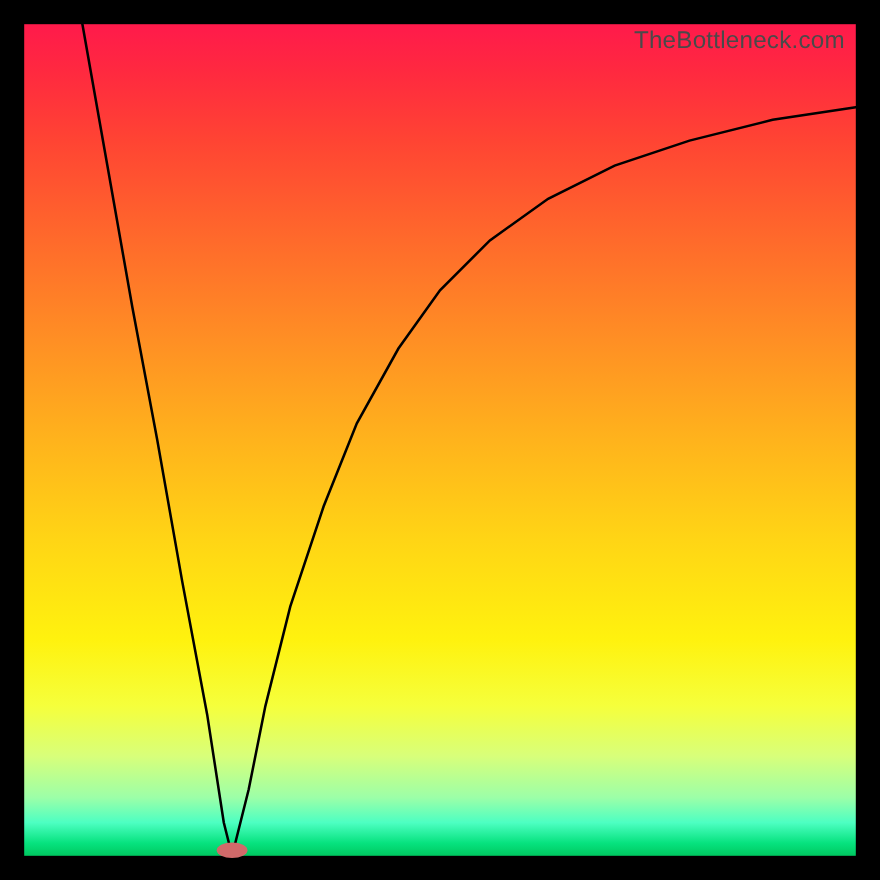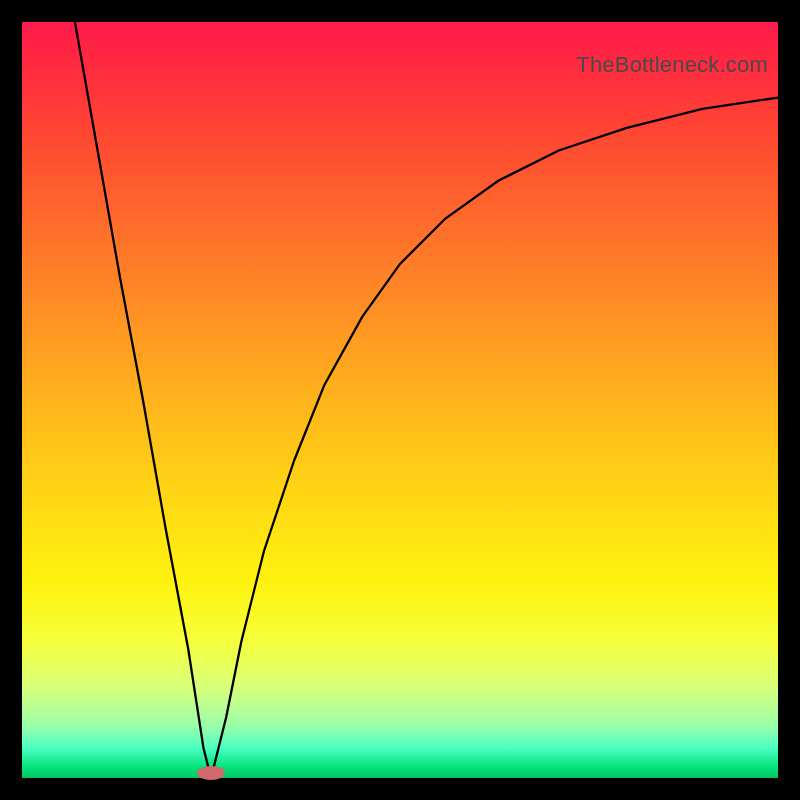--- a/index.html
+++ b/index.html
@@ -42,21 +42,20 @@
   }
   .watermark {
     position: absolute;
     top: 2px;
     right: 10px;
     color: #4a4a4a;
     font-size: 22px;
     font-weight: 400;
     letter-spacing: 0.2px;
     user-select: none;
-    margin-top: 28px;
   }
   svg.curve {
     position: absolute;
     left: 0;
     top: 0;
     width: 756px;
     height: 756px;
     overflow: visible;
   }
   .curve path {

